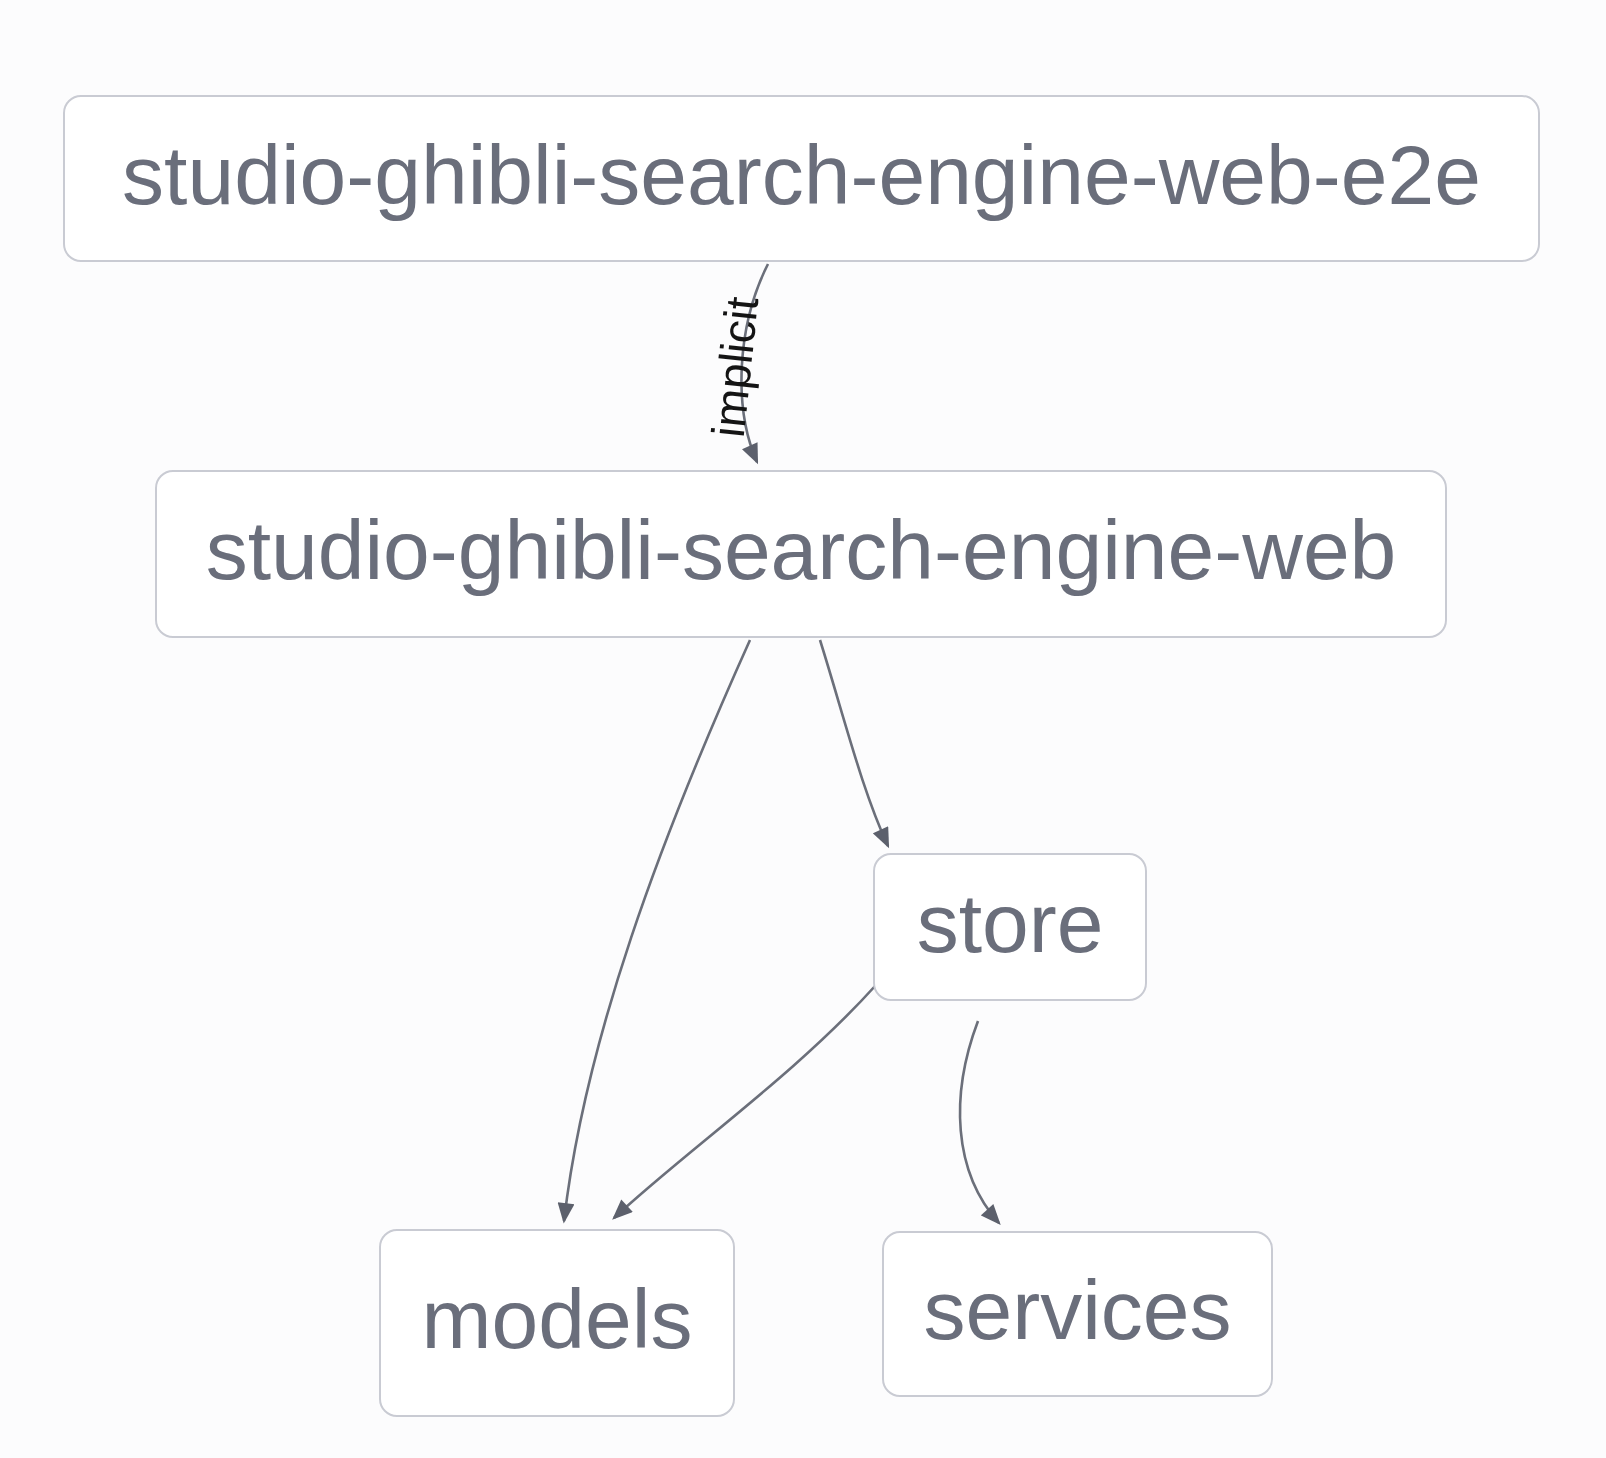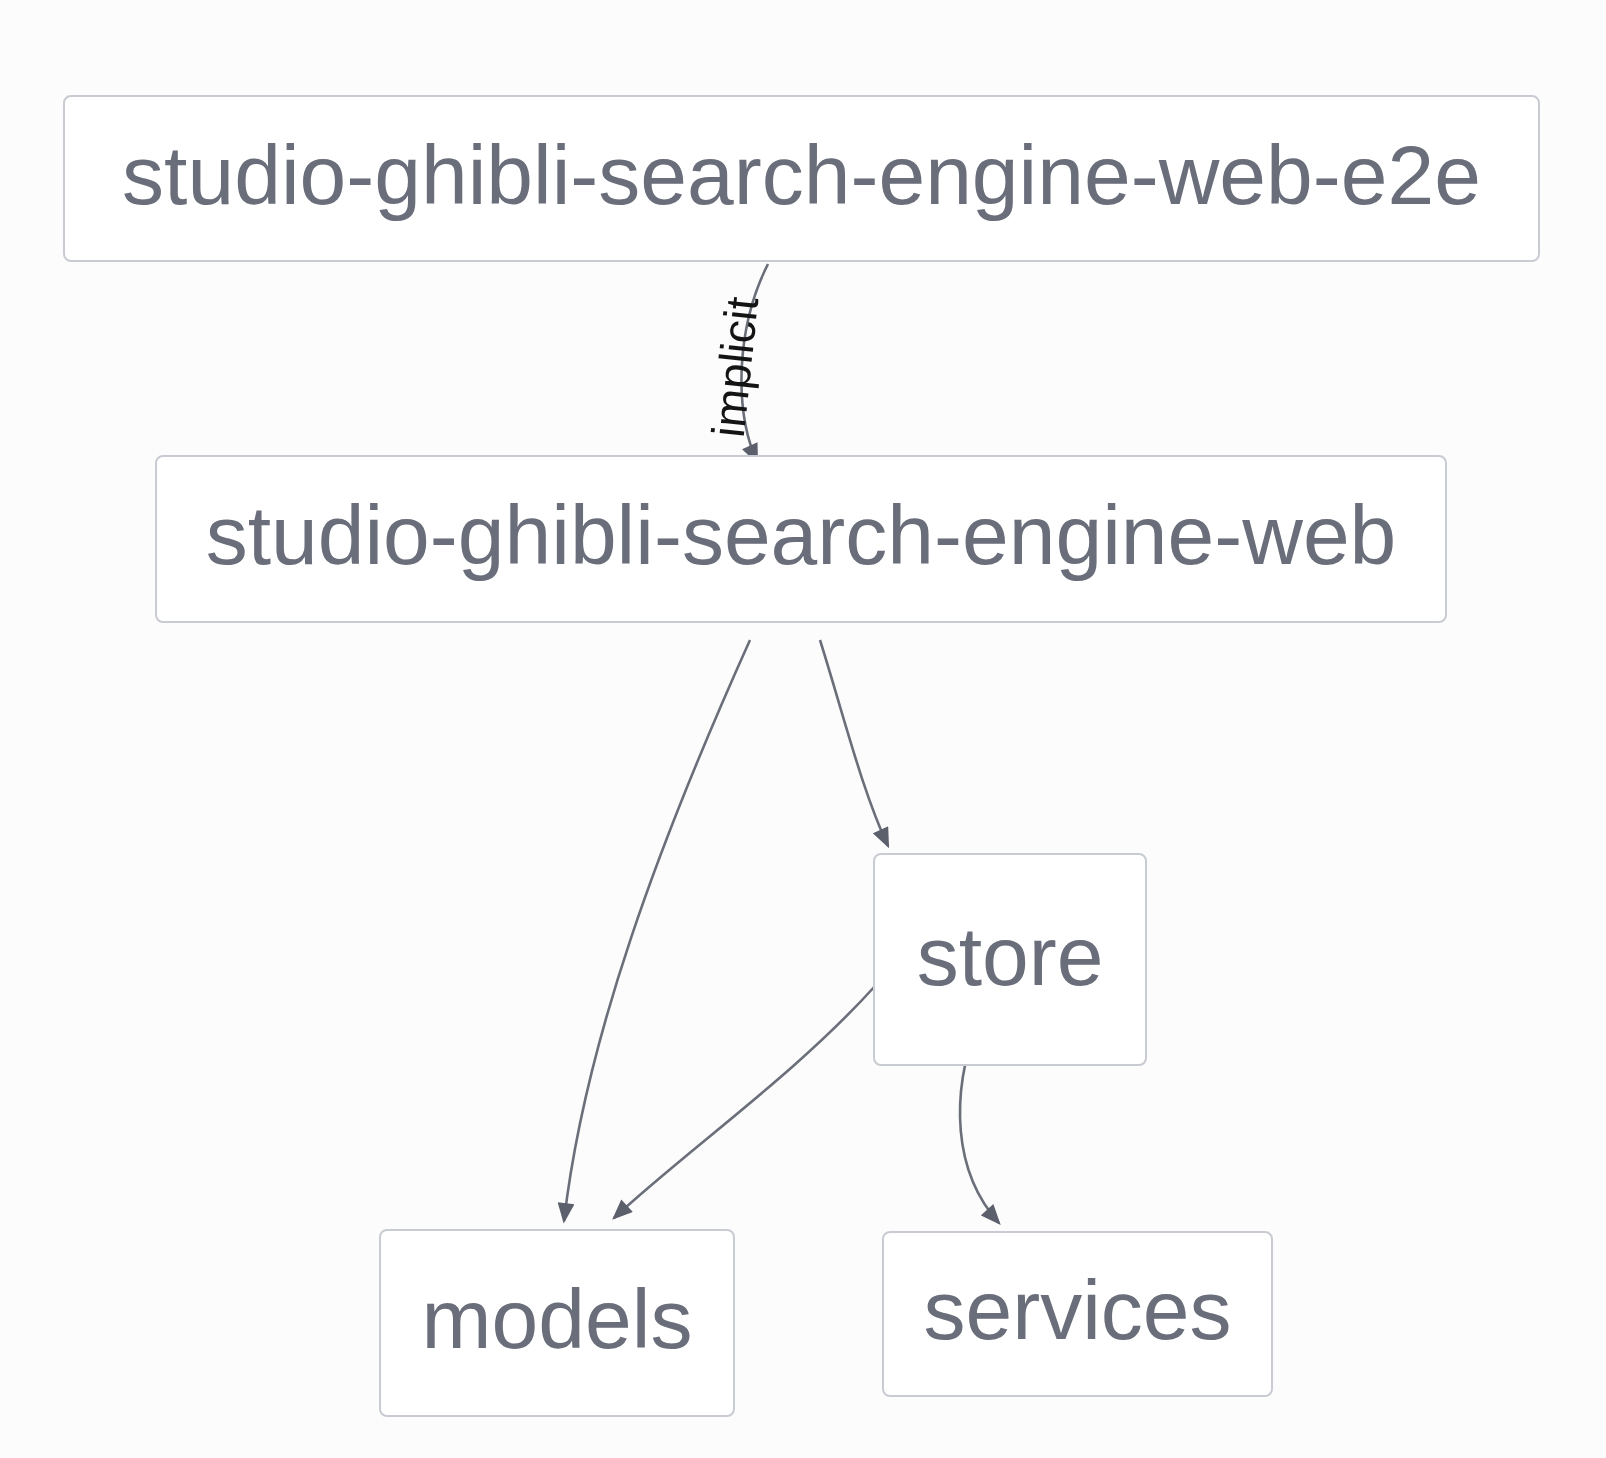--- a/index.html
+++ b/index.html
@@ -23,21 +23,21 @@
     height: 1458px;
   }
   .edge-path {
     fill: none;
     stroke-width: 2.6px;
   }
   .node {
     position: absolute;
     background: #ffffff;
     border: 2px solid #c9cbd3;
-    border-radius: 8px;
+    border-radius: 18px;
     display: flex;
     align-items: center;
     justify-content: center;
     box-sizing: border-box;
     cursor: pointer;
   }
   .node-label {
     color: #6a6e7b;
     font-size: 84px;
     line-height: 1;
@@ -76,25 +76,25 @@
 
     <path class="edge-path" marker-end="url(#arrowhead)" d="M 876 985 C 795 1075 687 1150 614 1218" stroke="#6b6f7a"></path>
 
     <path class="edge-path" marker-end="url(#arrowhead)" d="M 978 1021 C 950 1095 953 1172 999 1223" stroke="#6b6f7a"></path>
   </svg>
 
   <div class="node" style="left:63px; top:95px; width:1477px; height:167px;">
     <span class="node-label">studio-ghibli-search-engine-web-e2e</span>
   </div>
 
-  <div class="node" style="left:155px; top:455px; width:1292px; height:168px;">
+  <div class="node" style="left:155px; top:470px; width:1292px; height:168px;">
     <span class="node-label">studio-ghibli-search-engine-web</span>
   </div>
 
-  <div class="node" style="left:873px; top:853px; width:274px; height:213px;">
+  <div class="node" style="left:873px; top:853px; width:274px; height:148px;">
     <span class="node-label">store</span>
   </div>
 
   <div class="node" style="left:379px; top:1229px; width:356px; height:188px;">
     <span class="node-label">models</span>
   </div>
 
   <div class="node" style="left:882px; top:1231px; width:391px; height:166px;">
     <span class="node-label">services</span>
   </div>

